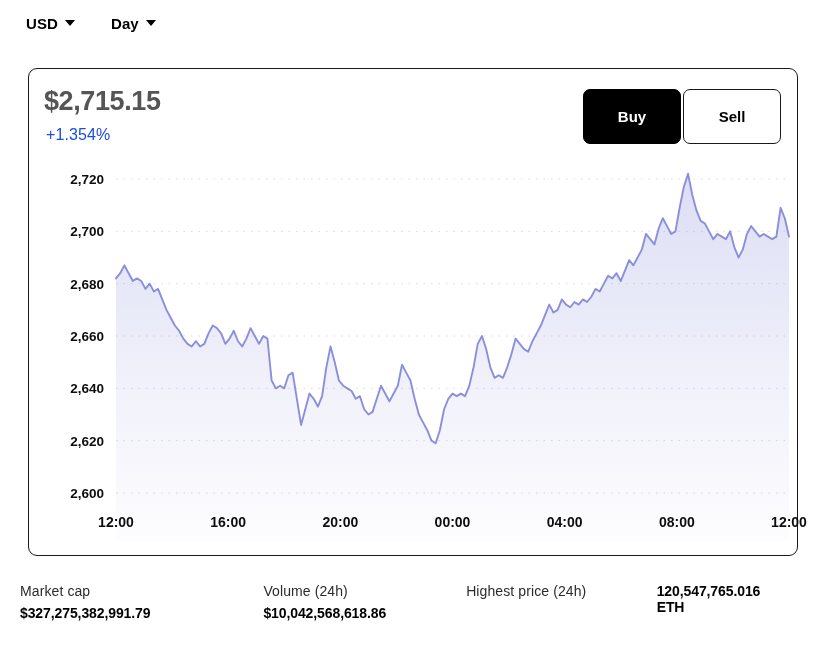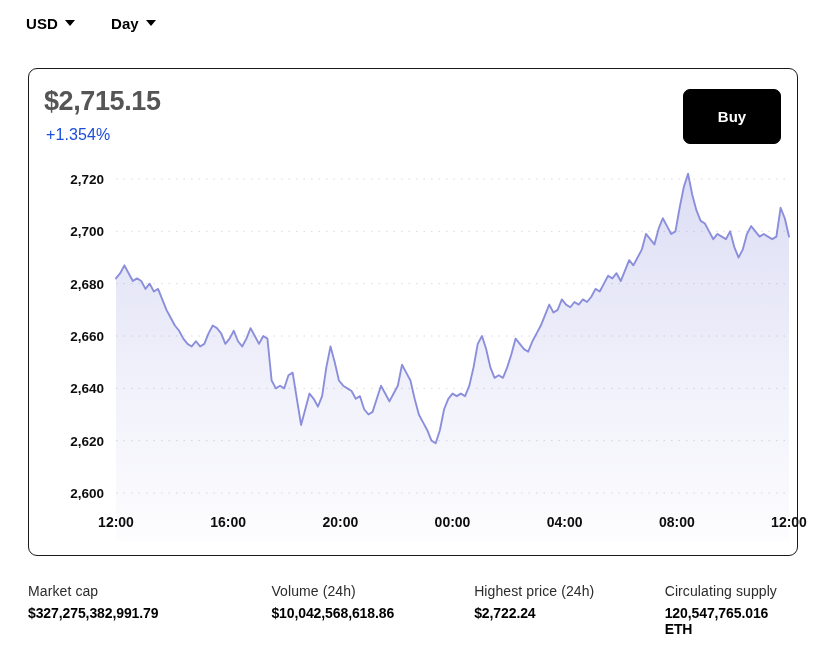--- a/index.html
+++ b/index.html
@@ -127,21 +127,21 @@
     font-family: "Liberation Sans", sans-serif;
     font-size: 14px;
     font-weight: bold;
     fill: #0d0d0d;
     text-anchor: middle;
   }
 
   
   .stats {
     position: absolute;
-    left: 28px; top: 583px;
+    left: 20px; top: 583px;
     width: 770px;
     display: flex;
     gap: 48px;
   }
   .stat { box-sizing: border-box; }
   .stat:nth-child(1) { width: 208px; }
   .stat:nth-child(2) { width: 202px; margin-left: 36px; }
   .stat:nth-child(3) { width: 186px; }
   .stat:nth-child(4) { width: 174px; }
   .stat-label {
@@ -172,20 +172,21 @@
 </div>
 
 <div class="card">
 
   <div class="card-head">
     <div class="price">$2,715.15</div>
     <div class="change">+1.354%</div>
 
     <div class="actions">
       <div class="btn btn-buy">Buy</div>
+      <div class="btn btn-sell">Sell</div>
     </div>
   </div>
 
   <div class="chart-wrap">
     <svg class="chart-svg" id="chart" width="768" height="390" viewBox="0 0 768 390">
       <defs>
         <linearGradient id="areaFill" x1="0" y1="0" x2="0" y2="1">
           <stop offset="0%" stop-color="#8b8fdb" stop-opacity="0.30"></stop>
           <stop offset="55%" stop-color="#8b8fdb" stop-opacity="0.13"></stop>
           <stop offset="100%" stop-color="#8b8fdb" stop-opacity="0.02"></stop>
@@ -228,19 +229,17 @@
   <div class="stat">
     <div class="stat-label">Market cap</div>
     <div class="stat-value">$327,275,382,991.79</div>
   </div>
   <div class="stat">
     <div class="stat-label">Volume (24h)</div>
     <div class="stat-value">$10,042,568,618.86</div>
   </div>
   <div class="stat">
     <div class="stat-label">Highest price (24h)</div>
-    <div class="stat-value">$2,722.24</div>
-  </div>
-  <div class="stat">
-    <div class="stat-label">Circulating supply</div>
+  </div>
+  <div class="stat">
     <div class="stat-value">120,547,765.016 ETH</div>
   </div>
 </div>
 
 </body></html>

